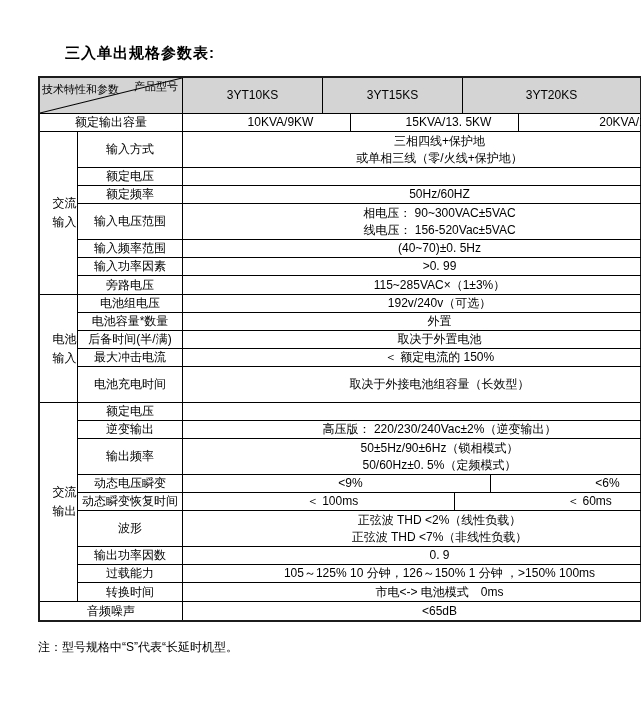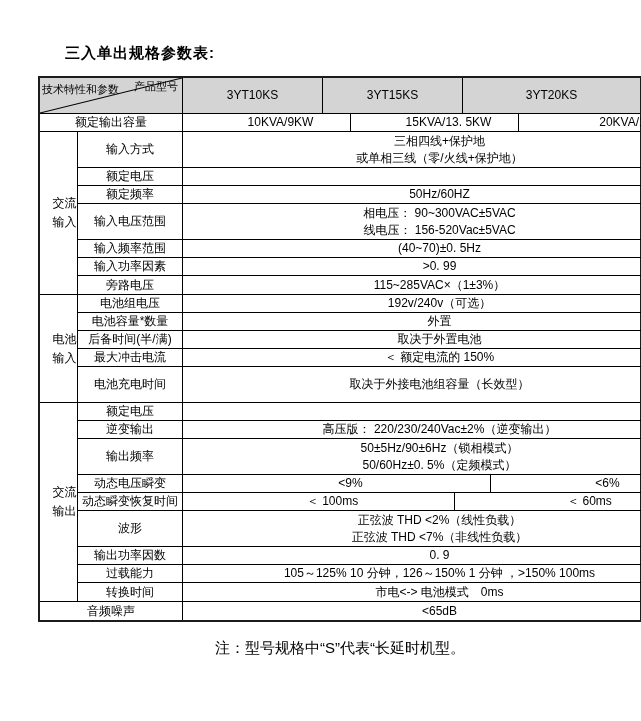--- a/index.html
+++ b/index.html
@@ -32,21 +32,21 @@
   .v177 { width:177px; }
   .v244 { width:244px; border-right:1px solid #000; }
   .v213 { width:213px; }
 
   .section { display:flex; border-bottom:1px solid #000; }
   .gcell { width:38px; border-right:1px solid #000; display:flex; align-items:center; justify-content:center;
     text-align:center; font-size:12px; line-height:19px; white-space:pre-line; flex-shrink:0;padding-left:12px; }
   .sect-rows { display:flex; flex-direction:column; width:563px; }
   .sect-rows .row:last-child { border-bottom:none; }
 
-  .note { position:absolute; left:38px; top:639px; width:604px; text-align:center; font-size:15px; }
+  .note { position:absolute; left:38px; top:639px; width:604px; text-align:left; font-size:12px; }
 </style>
 </head>
 <body>
 
 <div class="page">
 
   <div class="page-title">三入单出规格参数表:</div>
 
   <div class="spec-table">
 

